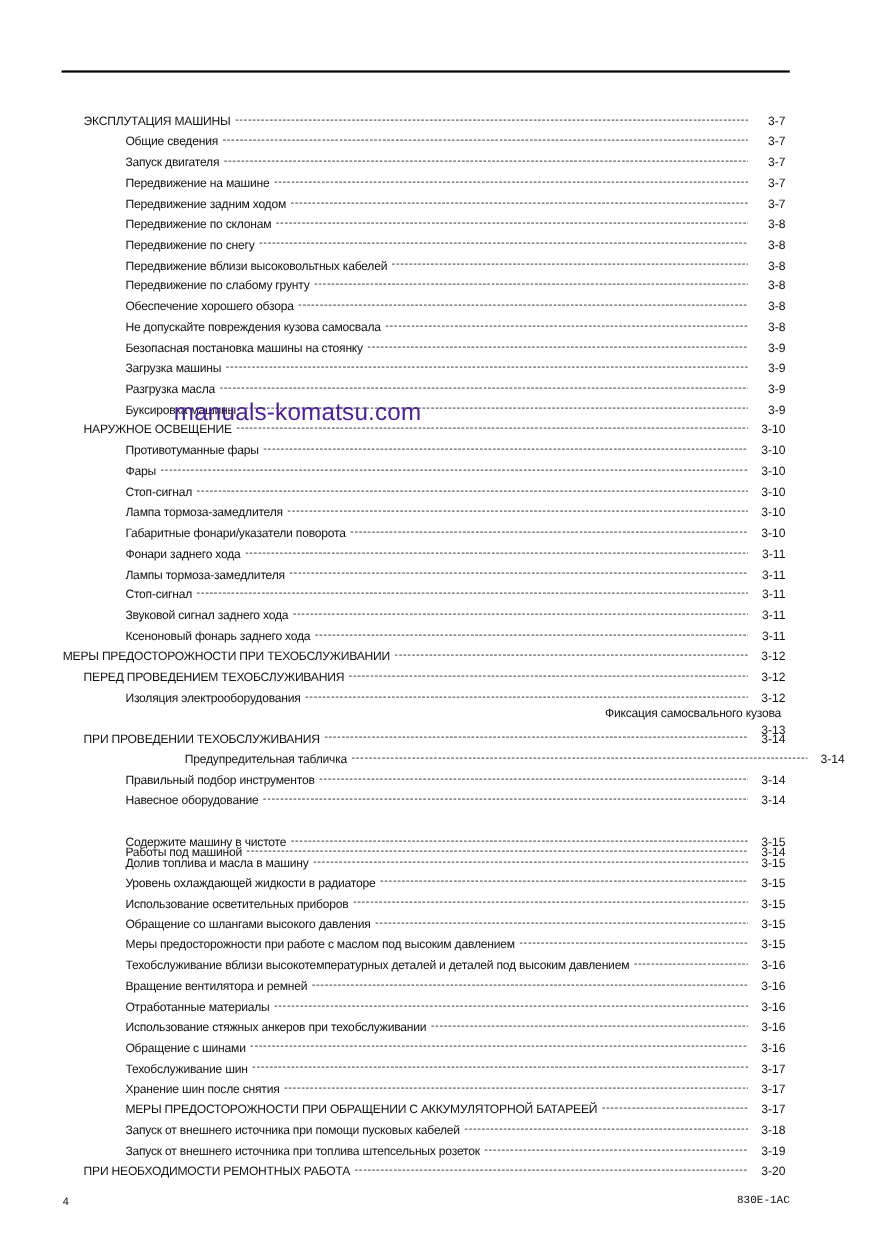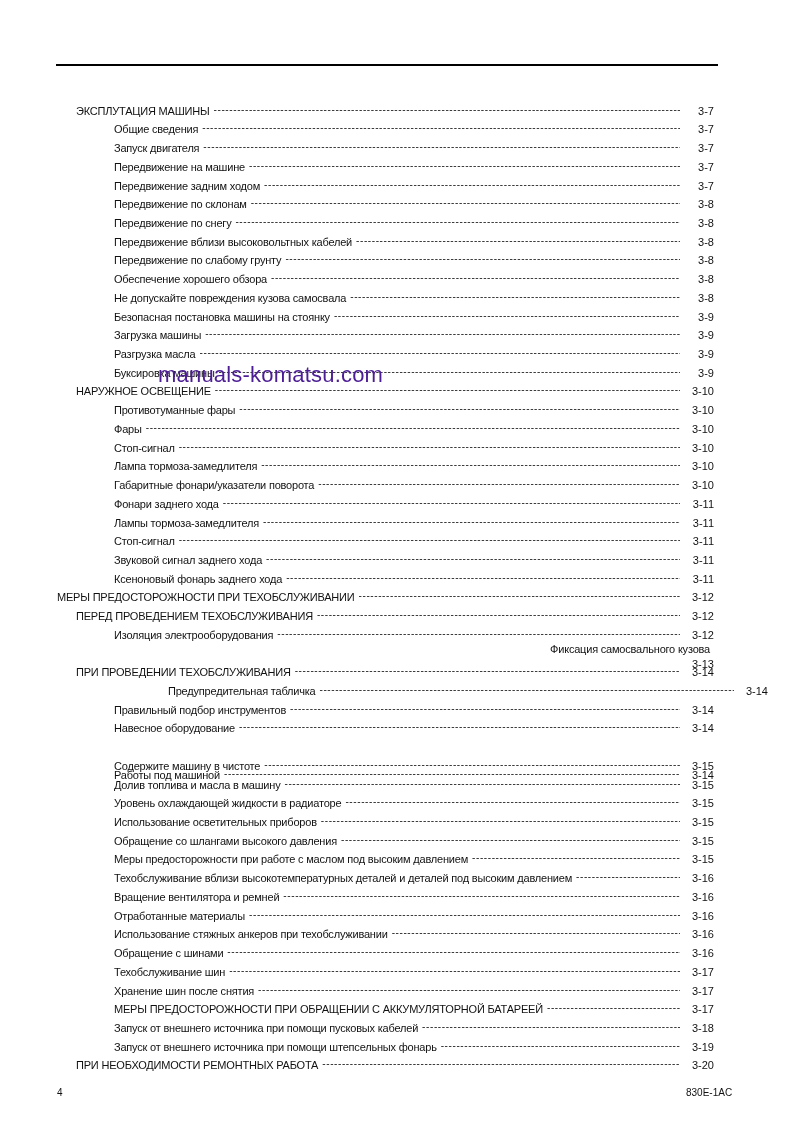--- a/index.html
+++ b/index.html
@@ -31,21 +31,21 @@
     }
     .watermark {
       position: absolute; left: 158px; top: 362px;
       font-family: "Liberation Sans", sans-serif; font-size: 22px; color: #4c1d95;
       letter-spacing: 0.2px; pointer-events: none;
     }
     .footer-left {
       position: absolute; left: 57px; top: 1087px; font-size: 10px;
     }
     .footer-right {
-      position: absolute; left: 686px; top: 1087px; font-size: 10px;
+      position: absolute; left: 670px; top: 1087px; font-size: 10px; font-family: Liberation Mono, monospace;
     }
   </style>
 </head>
 <body>
 
 <div class="top-rule"></div>
 
 <div class="toc" id="toc">
     <div class="toc-row" style="left: 76px; width: 638px; top: 0px;">
       <span class="title">ЭКСПЛУТАЦИЯ МАШИНЫ</span>
@@ -291,21 +291,21 @@
       <span class="title">МЕРЫ ПРЕДОСТОРОЖНОСТИ ПРИ ОБРАЩЕНИИ С АККУМУЛЯТОРНОЙ БАТАРЕЕЙ</span>
       <span class="leader"></span>
       <span class="page">3-17</span>
     </div>
     <div class="toc-row" style="left: 114px; width: 600px; top: 917.28px;">
       <span class="title">Запуск от внешнего источника при помощи пусковых кабелей</span>
       <span class="leader"></span>
       <span class="page">3-18</span>
     </div>
     <div class="toc-row" style="left: 114px; width: 600px; top: 936px;">
-      <span class="title">Запуск от внешнего источника при помощи штепсельных фонарь</span>
+      <span class="title">Запуск от внешнего источника при топлива штепсельных розеток</span>
       <span class="leader"></span>
       <span class="page">3-19</span>
     </div>
     <div class="toc-row" style="left: 76px; width: 638px; top: 954.72px;">
       <span class="title">ПРИ НЕОБХОДИМОСТИ РЕМОНТНЫХ РАБОТА</span>
       <span class="leader"></span>
       <span class="page">3-20</span>
     </div>
   </div>
 

